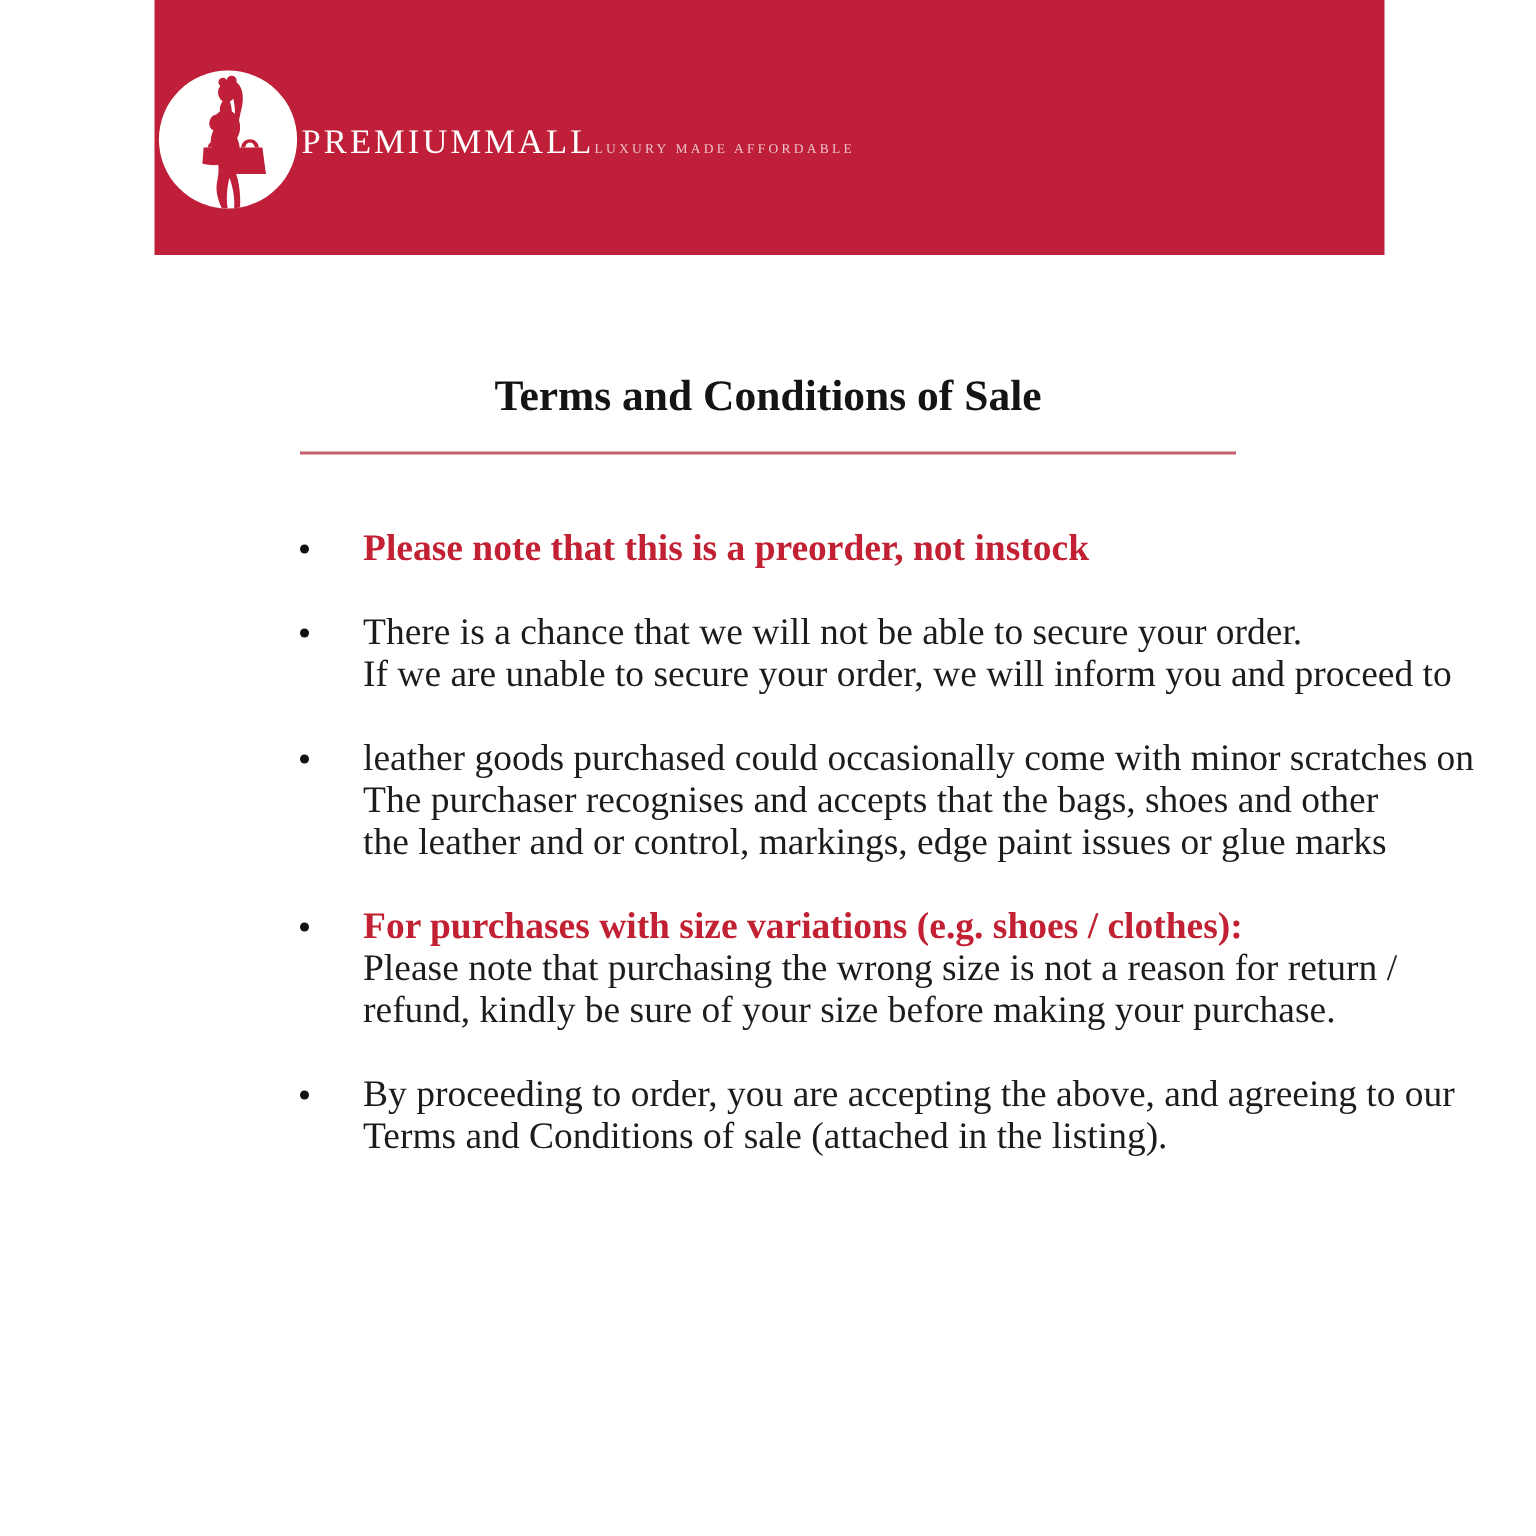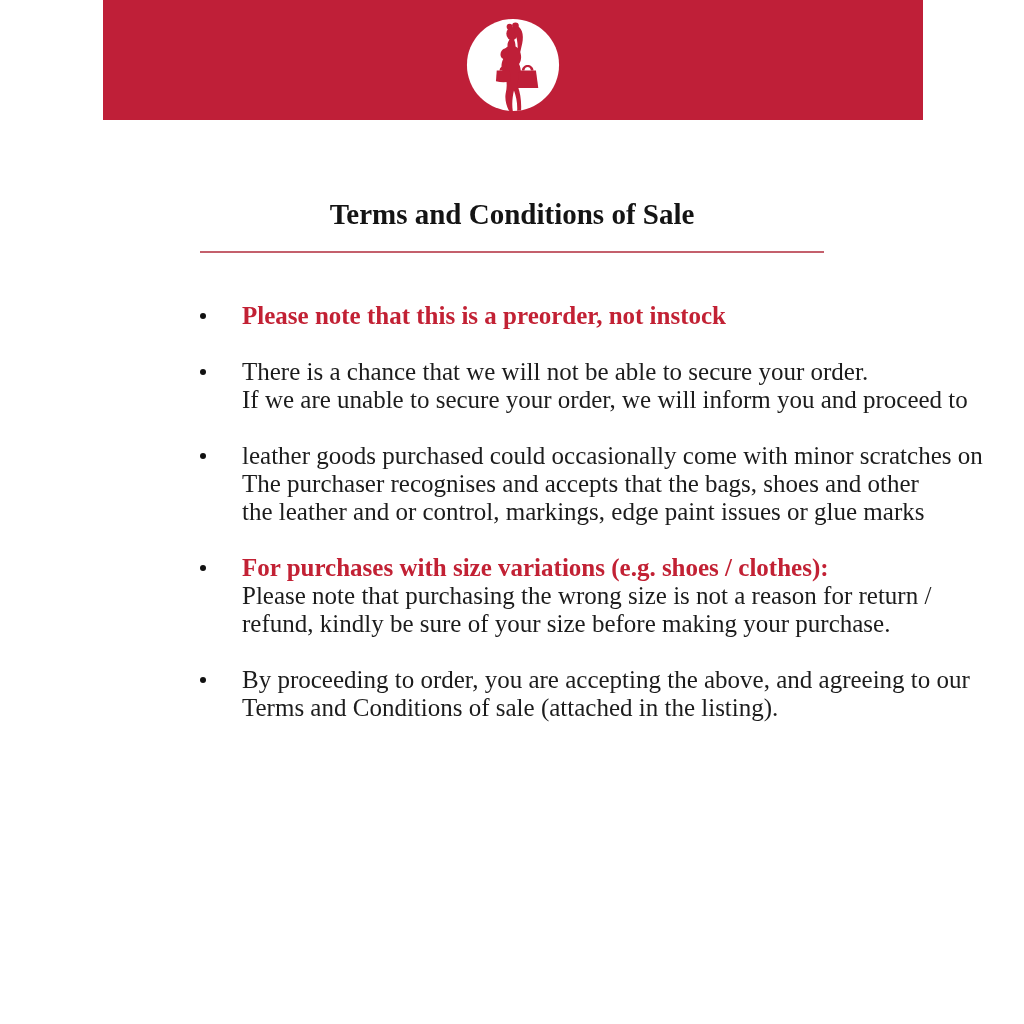--- a/index.html
+++ b/index.html
@@ -8,24 +8,24 @@
     --divider:#c4606c;
     --ink:#1c1c1c;
   }
   *{margin:0;padding:0;box-sizing:border-box;}
   html,body{width:1024px;height:1024px;background:#ffffff;overflow:hidden;}
   body{font-family:"Liberation Serif", serif;color:var(--ink);}
 
   .banner{
     margin-left:103px;
     width:820px;
-    height:120px;
+    height:170px;
     background:var(--red);
     display:flex;
-    flex-direction:column;
+    flex-direction:row;
     align-items:center;
     padding-top:16px;
   }
   .logo-svg{width:98px;height:98px;display:block;flex:0 0 auto;}
   .brand{
     margin-top:4px;
     color:#ffffff;
     font-size:23px;
     line-height:24px;
     letter-spacing:0.09em;

